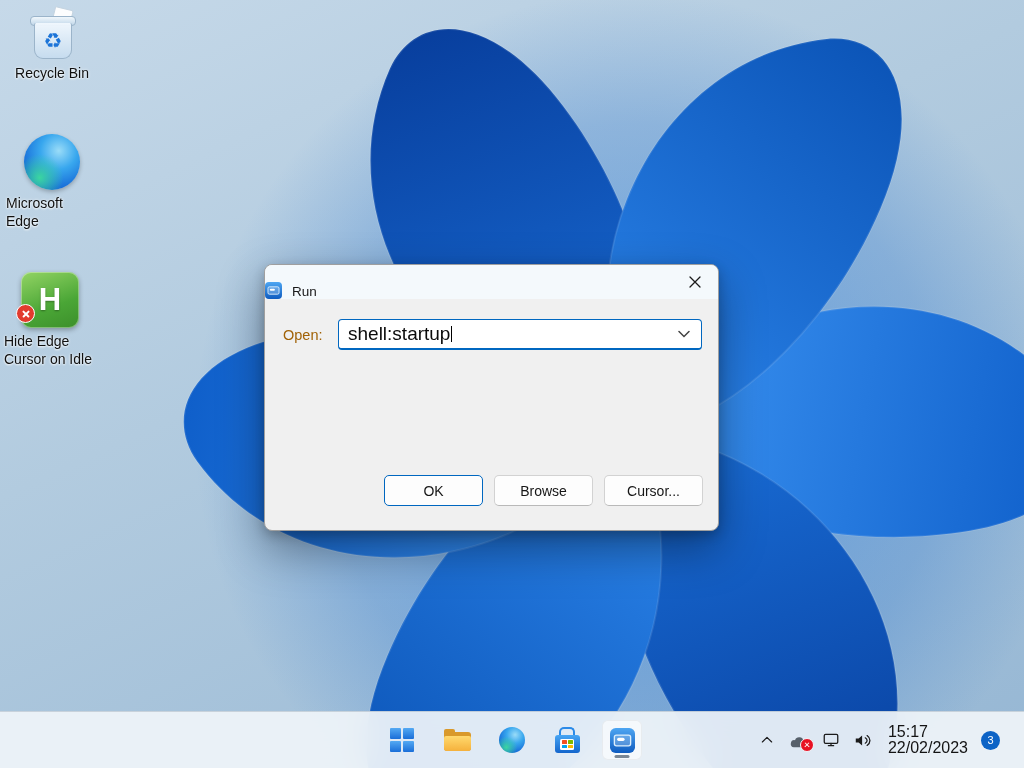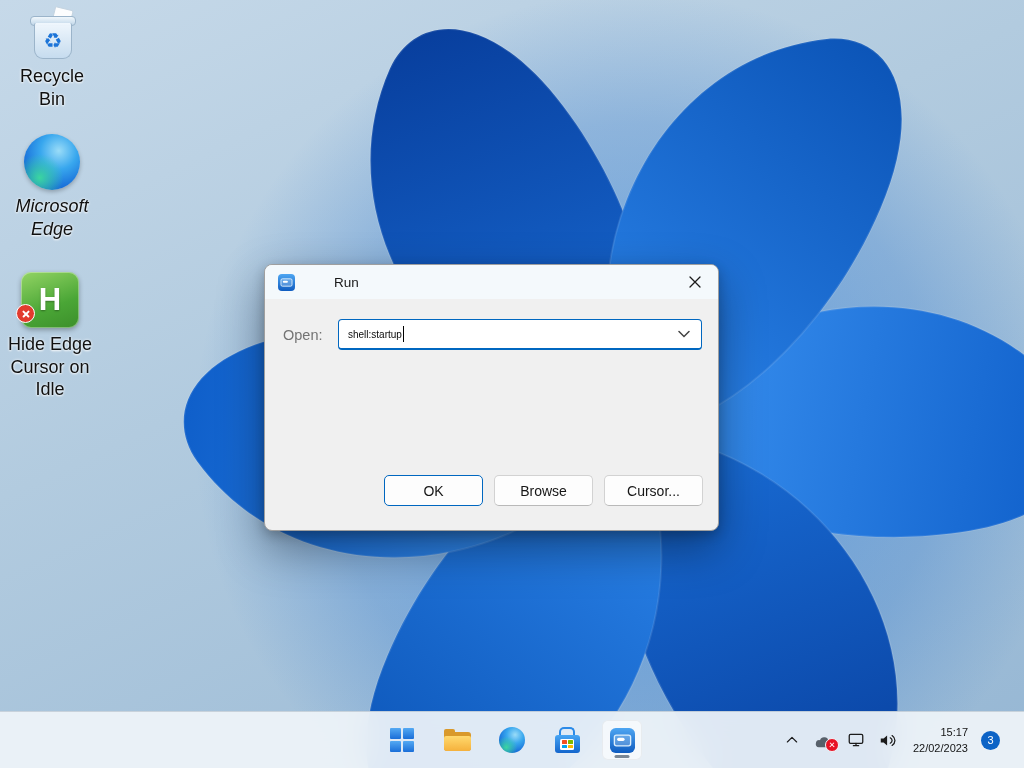--- a/index.html
+++ b/index.html
@@ -6,25 +6,25 @@
   body{
     width:1024px;height:768px;overflow:hidden;position:relative;
     font-family:"Liberation Sans", sans-serif;
     background:linear-gradient(155deg,#c6d9e9 0%,#b2cbdf 40%,#96b7d4 100%);
   }
   .wallpaper{position:absolute;left:0;top:0;width:1024px;height:768px;}
 
   
   .desktop-icon{position:absolute;width:92px;display:flex;flex-direction:column;align-items:center;gap:5px;cursor:default;}
   .desktop-icon .label{
-    font-size:18px;line-height:1.25;color:#101010;text-align:center;
+    font-size:14px;line-height:1.25;color:#101010;text-align:left;
     text-shadow:0 0 3px rgba(255,255,255,.95),0 1px 2px rgba(255,255,255,.8);
   }
   #icon-recycle{left:6px;top:8px;}
-  #icon-edge{left:6px;top:134px;font-style:italic;}
+  #icon-edge{left:6px;top:134px;}
   #icon-hidemouse{left:4px;top:272px;}
 
   
   .recycle-art{position:relative;width:50px;height:52px;}
   .rb-paper{position:absolute;top:0;right:5px;width:17px;height:15px;background:#fcfdfe;border:1px solid #c4d3e0;border-radius:2px;transform:rotate(14deg);}
   .rb-rim{position:absolute;top:8px;left:3px;width:44px;height:8px;background:linear-gradient(180deg,#f0f7fc,#c2d8ea);border:1px solid #9bb4ca;border-radius:4px;}
   .rb-body{position:absolute;top:15px;left:7px;width:36px;height:35px;background:linear-gradient(180deg,rgba(241,248,254,.96),rgba(198,220,239,.94));
     border:1px solid #9bb4ca;border-top:none;border-radius:2px 2px 9px 9px;display:flex;align-items:center;justify-content:center;}
   .rb-glyph{font-size:21px;color:#1c74d8;line-height:1;}
 
@@ -50,30 +50,30 @@
   
   .run-glyph{display:block;}
   .run-glyph.tbar{width:17px;height:17px;}
   .run-glyph.big{width:37px;height:37px;}
   .run-glyph.task{width:25px;height:25px;}
 
   
   .run-dialog{position:absolute;left:264px;top:264px;width:453px;height:265px;background:#f0f0f0;
     border:1px solid #9f9f9f;border-radius:8px;overflow:hidden;
     box-shadow:0 18px 46px rgba(0,0,0,.38),0 4px 12px rgba(0,0,0,.22);}
-  .titlebar{height:34px;background:#f4f9fc;display:flex;align-items:center;padding-left:13px;gap:29px;}
+  .titlebar{height:34px;background:#f4f9fc;display:flex;align-items:flex-end;}
   .title-text{font-size:13.5px;color:#191919;margin-left:10px;}
   .close-btn{margin-left:auto;width:46px;height:34px;display:flex;align-items:center;justify-content:center;border-top-right-radius:8px;cursor:default;}
   .dialog-body{position:relative;height:231px;}
   .desc-row{display:flex;gap:17px;align-items:flex-start;padding:26px 16px 0 17px;}
   .desc-text{font-size:14.8px;line-height:20px;color:#141414;max-width:366px;}
   .open-row{display:flex;align-items:center;padding:20px 16px 0 18px;}
-  .open-label{font-size:14.5px;color:#737373;width:55px;flex:0 0 55px;}
+  .open-label{font-size:14.5px;color:#a16207;width:55px;flex:0 0 55px;}
   .combo{position:relative;flex:1;height:28px;background:#fff;border:1px solid #0067c0;border-bottom-width:2px;border-radius:4px;
-    display:flex;align-items:center;padding-left:9px;font-size:10px;color:#0b0b0b;}
+    display:flex;align-items:center;padding-left:9px;font-size:19px;color:#0b0b0b;}
   .caret-bar{display:inline-block;width:1px;height:16px;background:#000;margin-left:1px;}
   .combo-chevron{position:absolute;right:4px;top:0;bottom:0;width:26px;display:flex;align-items:center;justify-content:center;}
   .button-row{position:absolute;left:0;right:15px;bottom:24px;display:flex;justify-content:flex-end;gap:11px;}
   .btn{width:97px;height:29px;border-radius:5px;font-size:14px;color:#161616;background:#fdfdfd;
     border:1px solid #d2d2d2;border-bottom-color:#b9b9b9;display:flex;align-items:center;justify-content:center;}
   .btn.default{border:1px solid #0067c0;margin-left:36px;}
 
   
   .taskbar{position:absolute;left:0;right:0;bottom:0;height:56px;
     background:rgba(239,244,249,.93);border-top:1px solid rgba(110,130,150,.28);
@@ -99,21 +99,21 @@
   .tile-r{background:#f25022;} .tile-g{background:#7fba00;}
   .tile-b{background:#00a4ef;} .tile-y{background:#ffb900;}
 
   .task-tray{position:absolute;right:24px;top:0;bottom:0;display:flex;align-items:center;gap:4px;}
   .tray-btn{height:40px;min-width:28px;border-radius:4px;display:flex;align-items:center;justify-content:center;position:relative;}
   .onedrive-wrap{position:relative;width:24px;height:20px;display:flex;align-items:center;justify-content:center;}
   .od-badge{position:absolute;right:-3px;bottom:-2px;width:12px;height:12px;background:#e81123;border-radius:50%;border:1.5px solid #f2f6fa;}
   .od-badge::before,.od-badge::after{content:"";position:absolute;left:50%;top:50%;width:6px;height:1.4px;background:#fff;}
   .od-badge::before{transform:translate(-50%,-50%) rotate(45deg);}
   .od-badge::after{transform:translate(-50%,-50%) rotate(-45deg);}
-  .clock{text-align:right;font-size:11px;line-height:16px;color:#141414;padding:0 7px;}
+  .clock{text-align:left;font-size:16px;line-height:16px;color:#141414;padding:0 7px;}
   .notif-badge{width:19px;height:19px;border-radius:50%;background:#0c63c6;color:#fff;font-size:11px;display:flex;align-items:center;justify-content:center;margin-left:2px;}
 </style>
 </head>
 <body>
 
 <svg width="0" height="0" style="position:absolute">
   <defs>
     <linearGradient id="runGrad" x1="0" y1="0" x2="0" y2="1">
       <stop offset="0" stop-color="#4ea6f2"></stop>
         <stop offset="1" stop-color="#0f5cc0"></stop>

